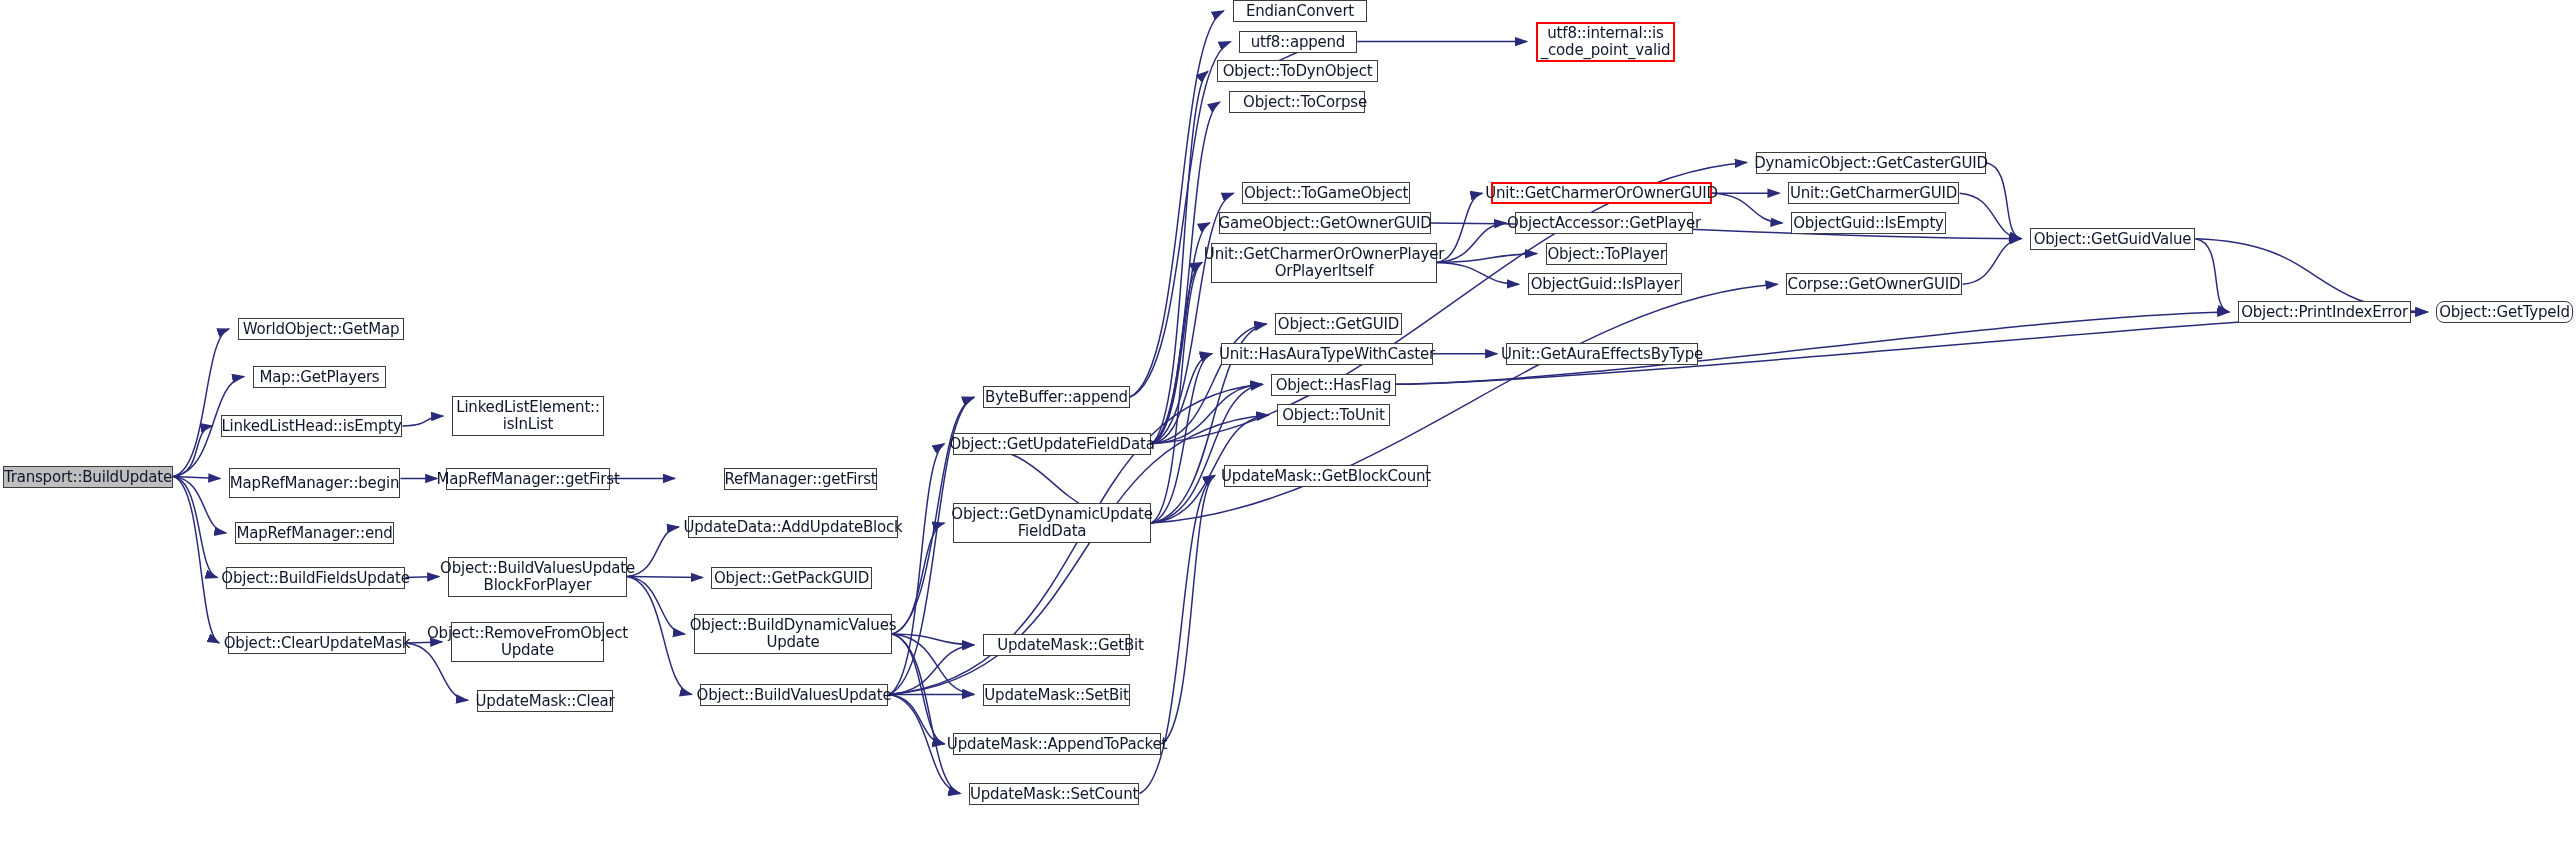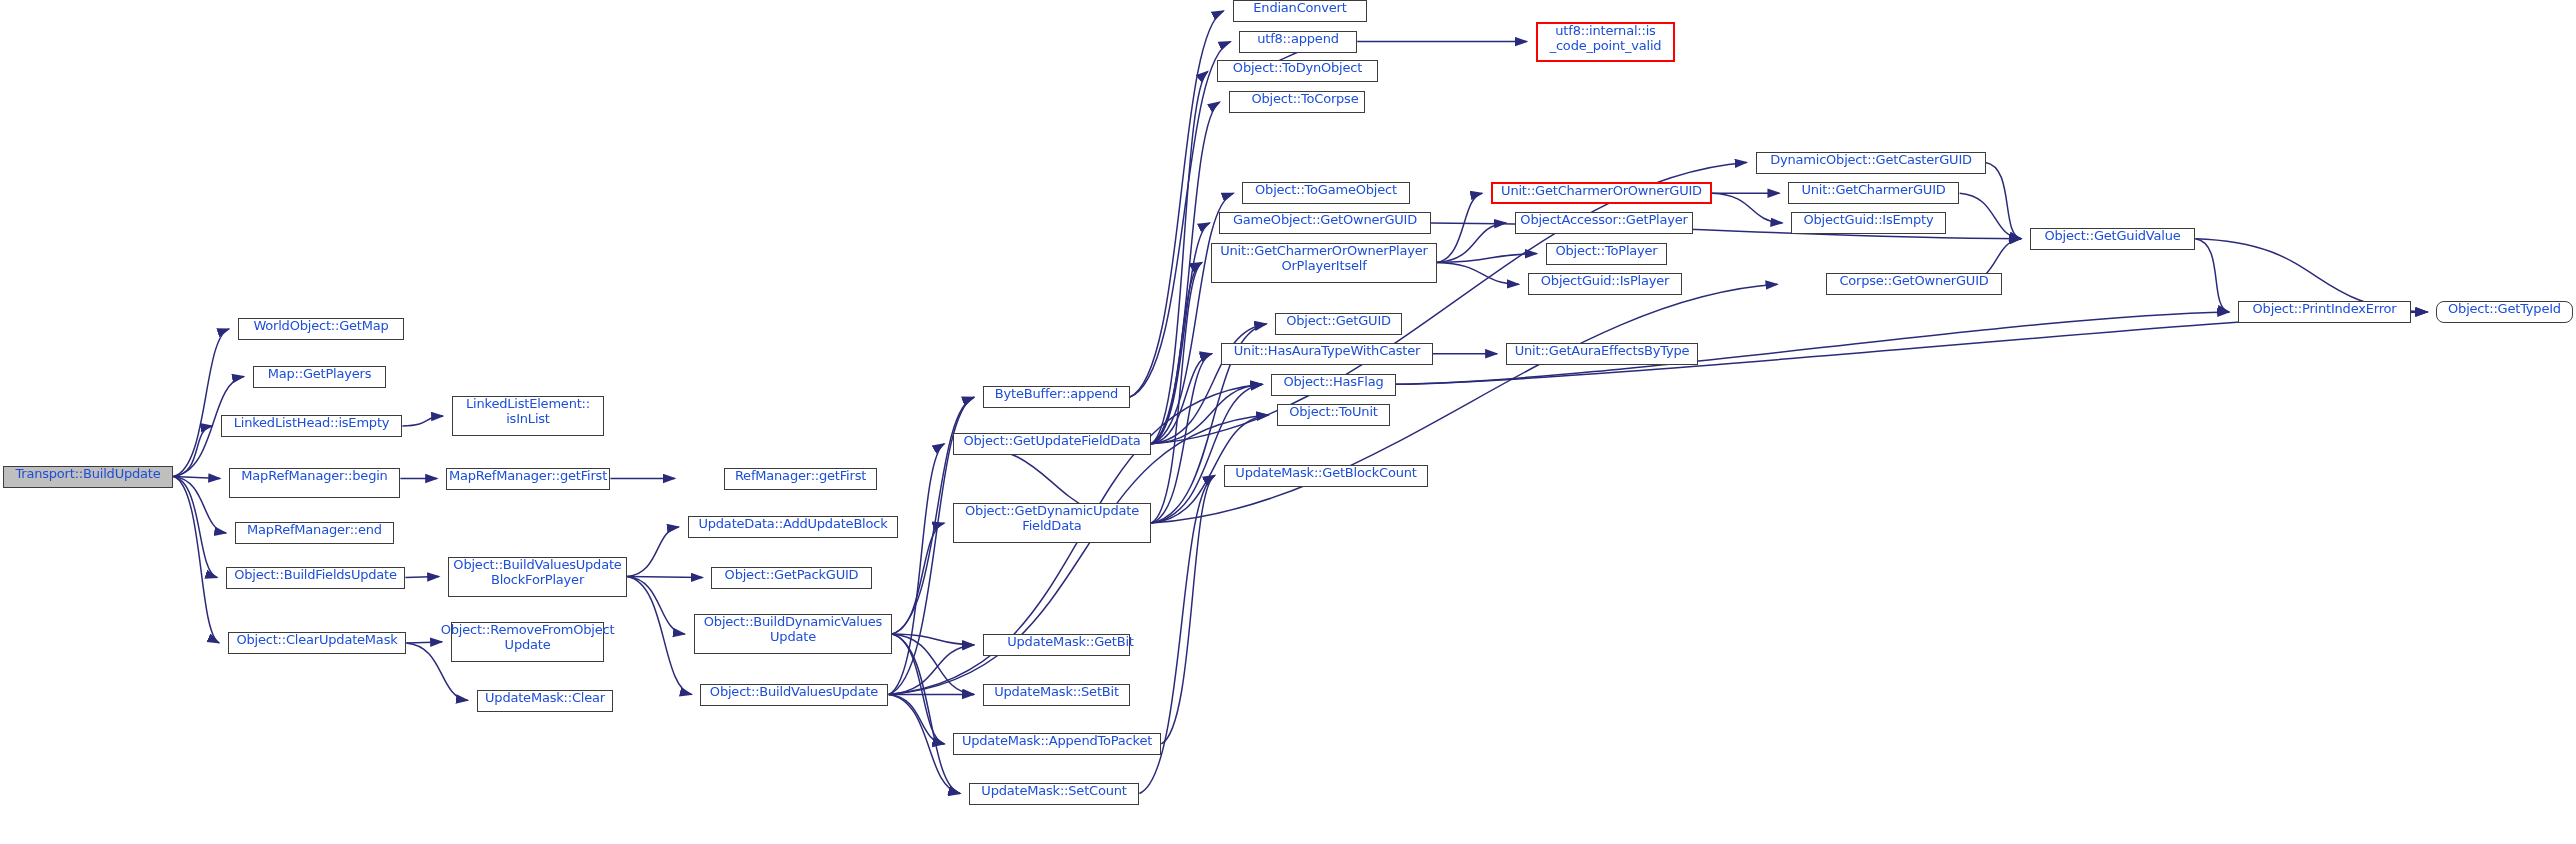--- a/index.html
+++ b/index.html
@@ -11,25 +11,25 @@
     background:#ffffff;
     font-family:"DejaVu Sans","Liberation Sans",sans-serif;
     overflow:hidden;
   }
   #edges{position:absolute;left:0;top:0;width:2576px;height:844px;pointer-events:none;}
   .node{
     position:absolute;
     box-sizing:border-box;
     border:1.6px solid #3c3c3c;
     background:#ffffff;
-    color:#1d4ed8;
-    font-size:13px;
+    color:#0f172a;
+    font-size:15px;
     line-height:1.12;
     display:flex;
-    align-items:flex-start;
+    align-items:center;
     justify-content:center;
     text-align:center;
     white-space:pre-line;
     letter-spacing:-0.2px;
   }
   .node.root{
     background:#bfbfbf;
     border:1.6px solid #3c3c3c;
   }
   .node.hl{
@@ -164,21 +164,21 @@
       <div class="node" style="left: 1277px; top: 404px; width: 113px; height: 22px;"><span class="lbl">Object::ToUnit</span></div>
       <div class="node" style="left: 1224px; top: 465px; width: 204px; height: 22px;"><span class="lbl">UpdateMask::GetBlockCount</span></div>
       <div class="node hl" style="left: 1491px; top: 182px; width: 221px; height: 22px;"><span class="lbl">Unit::GetCharmerOrOwnerGUID</span></div>
       <div class="node" style="left: 1515px; top: 212px; width: 178px; height: 22px;"><span class="lbl">ObjectAccessor::GetPlayer</span></div>
       <div class="node" style="left: 1546px; top: 243px; width: 121px; height: 22px;"><span class="lbl">Object::ToPlayer</span></div>
       <div class="node" style="left: 1528px; top: 273px; width: 154px; height: 22px;"><span class="lbl">ObjectGuid::IsPlayer</span></div>
       <div class="node" style="left: 1506px; top: 343px; width: 192px; height: 22px;"><span class="lbl">Unit::GetAuraEffectsByType</span></div>
       <div class="node" style="left: 1756px; top: 152px; width: 230px; height: 22px;"><span class="lbl">DynamicObject::GetCasterGUID</span></div>
       <div class="node" style="left: 1788px; top: 182px; width: 171px; height: 22px;"><span class="lbl">Unit::GetCharmerGUID</span></div>
       <div class="node" style="left: 1791px; top: 212px; width: 155px; height: 22px;"><span class="lbl">ObjectGuid::IsEmpty</span></div>
-      <div class="node" style="left: 1786px; top: 273px; width: 176px; height: 22px; margin-left: 40px;"><span class="lbl">Corpse::GetOwnerGUID</span></div>
+      <div class="node" style="left: 1786px; top: 273px; width: 176px; height: 22px;"><span class="lbl">Corpse::GetOwnerGUID</span></div>
       <div class="node" style="left: 2030px; top: 228px; width: 165px; height: 22px;"><span class="lbl">Object::GetGuidValue</span></div>
       <div class="node" style="left: 2238px; top: 301px; width: 173px; height: 22px;"><span class="lbl">Object::PrintIndexError</span></div>
       <div class="node" style="left: 2436px; top: 301px; width: 137px; height: 22px; border-radius: 8px;"><span class="lbl">Object::GetTypeId</span></div>
       <div class="node hl" style="left: 1536px; top: 22px; width: 139px; height: 40px;"><span class="lbl">utf8::internal::is
 _code_point_valid</span></div>
     </div>
 </div>
 
 
 </body></html>

